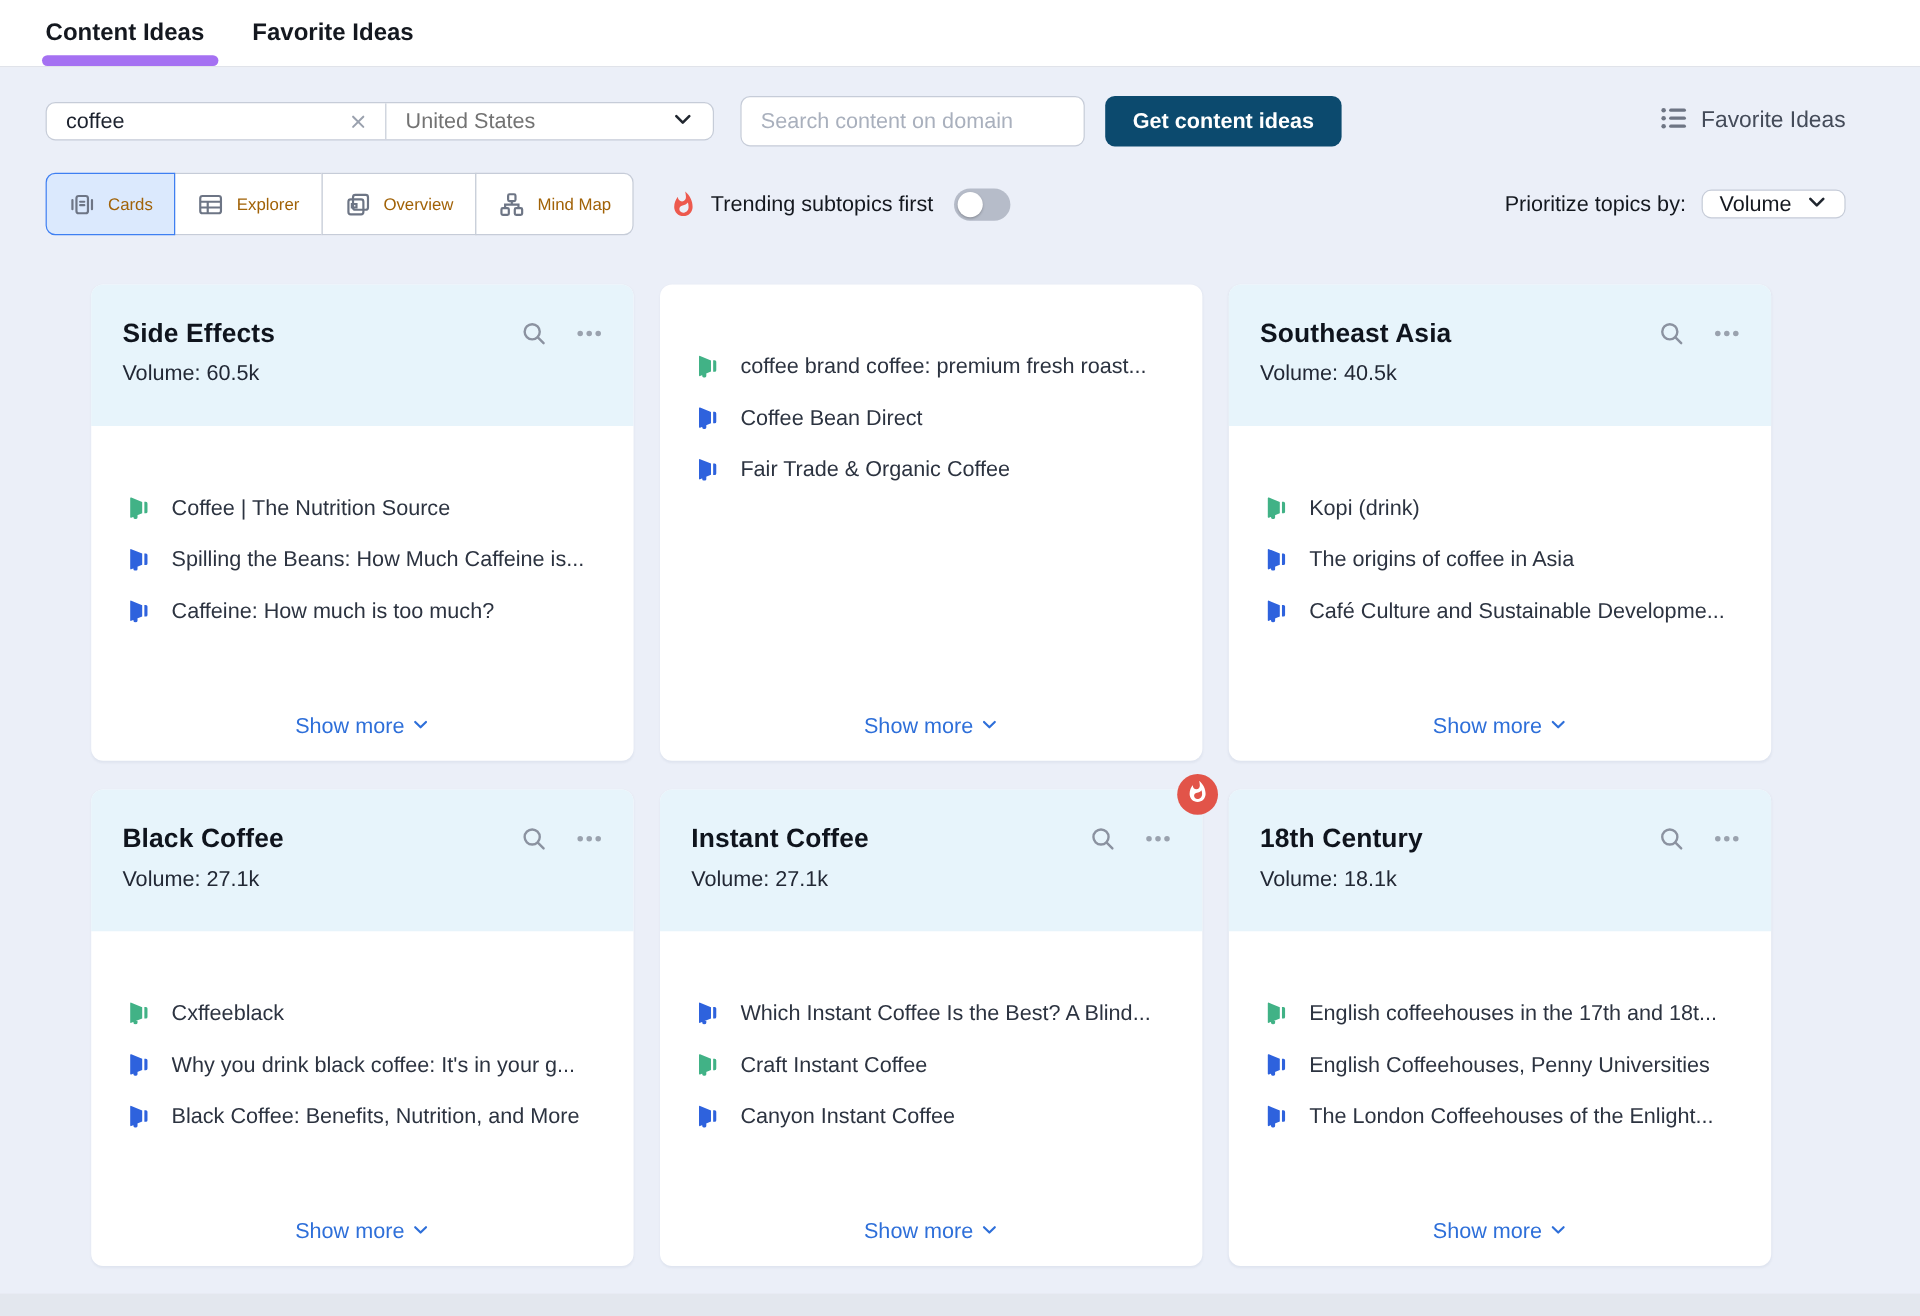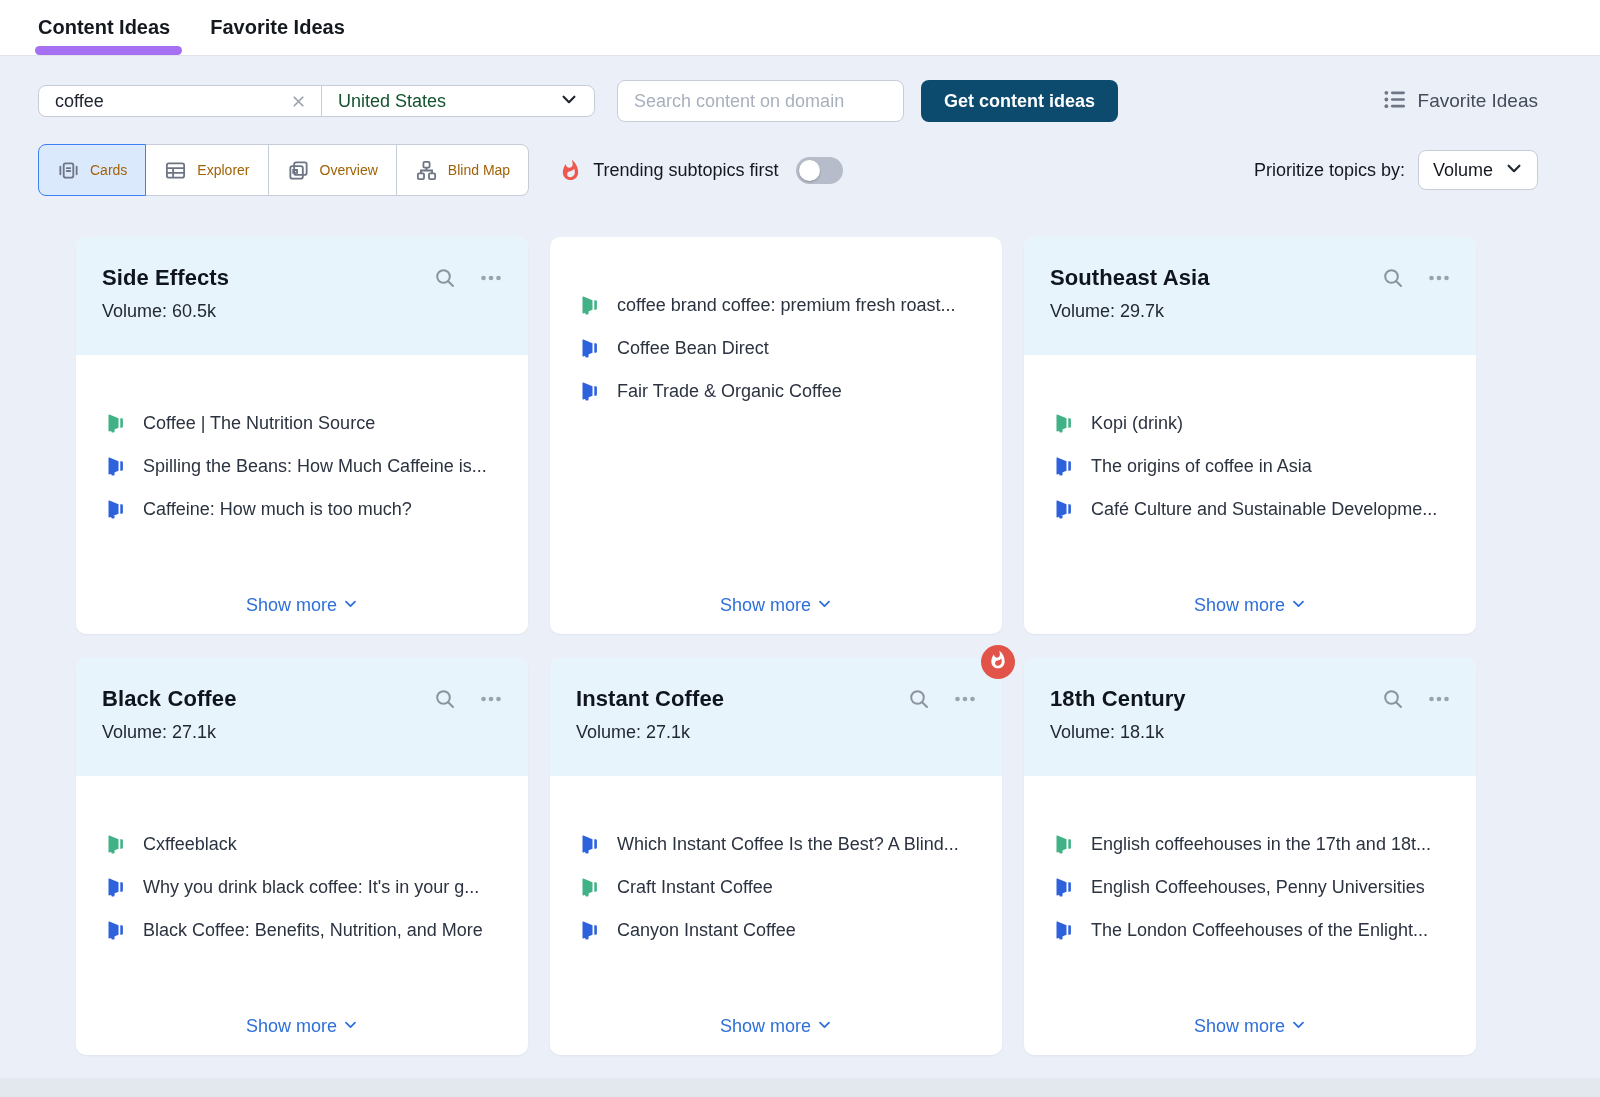--- a/index.html
+++ b/index.html
@@ -29,21 +29,21 @@
     background:#fff; border:1px solid #c6ccd8; border-radius:8px; overflow:hidden;
   }
   .query-left { flex:1; display:flex; align-items:center; padding:0 12px 0 16px; }
   .query-left input {
     border:none; outline:none; flex:1; font-size:18px; color:#1c222e;
     font-family:"Liberation Sans", sans-serif; background:transparent;
   }
   .clear-btn { width:22px; height:22px; display:flex; align-items:center; justify-content:center; cursor:pointer; }
   .query-right {
     width:285px; border-left:1px solid #c6ccd8; display:flex; align-items:center;
-    justify-content:space-between; padding:0 16px; font-size:18px; color:#14532d; cursor:pointer;
+    justify-content:space-between; padding:0 16px; font-size:18px; color:#737373; cursor:pointer;
   }
   .domain-input {
     margin-left:22px; width:287px; height:42px; background:#fff; border:1px solid #c6ccd8;
     border-radius:8px; padding:0 16px; font-size:18px; color:#1c222e;
     font-family:"Liberation Sans", sans-serif; outline:none;
   }
   .domain-input::placeholder { color:#a9b0bd; }
   .submit-btn {
     margin-left:17px; height:42px; padding:0 23px; background:#0c4a6e; color:#fff;
     border:none; border-radius:8px; font-size:18px; font-weight:700; cursor:pointer;
@@ -64,21 +64,21 @@
   .seg.active { background:#dbe9fd; border-color:#3e7ff2; z-index:1; border-radius:8px 0 0 8px; }
   .seg .sicon { color:#6d7585; display:flex; }
   .trending-group { margin-left:30px; display:flex; align-items:center; gap:11px; }
   .trending-group .flame { color:#ed594e; display:flex; }
   .trending-group .lbl { font-size:18px; color:#14181f; }
   .switch { width:47px; height:27px; border-radius:14px; background:#b6bcc9; position:relative; margin-left:6px; cursor:pointer; }
   .switch .knob { position:absolute; left:3px; top:3px; width:21px; height:21px; border-radius:50%; background:#fff; box-shadow:0 1px 2px rgba(0,0,0,.25); }
   .prioritize-group { margin-left:auto; display:flex; align-items:center; gap:13px; }
   .prioritize-group .lbl { font-size:18px; color:#14181f; }
   .prio-select {
-    height:40px; background:#fff; border:1px solid #c6ccd8; border-radius:8px;
+    height:24px; background:#fff; border:1px solid #c6ccd8; border-radius:8px;
     display:flex; align-items:center; gap:12px; padding:0 14px; font-size:18px; color:#14181f; cursor:pointer;
   }
   
   .grid {
     margin-top:46px; padding:0 62px 0 38px;
     display:grid; grid-template-columns:repeat(3,1fr); gap:24px 22px; position:relative;
   }
   .card {
     background:#fff; border-radius:10px; height:397px; position:relative;
     display:flex; flex-direction:column; box-shadow:0 1px 2px rgba(24,43,77,.05);
@@ -230,21 +230,21 @@
             </svg>
           </span>
         <span>Overview</span>
       </div>
       <div class="seg">
         <span class="sicon">
             <svg width="23" height="23" viewBox="0 0 24 24" stroke="currentColor">
               <use href="#ic-mindmap"></use>
             </svg>
           </span>
-        <span>Blind Map</span>
+        <span>Mind Map</span>
       </div>
     </div>
 
     <div class="trending-group">
       <span class="flame">
         <svg width="23" height="23" viewBox="0 0 24 24" fill="currentColor">
             <use href="#flame"></use>
           </svg>
       </span>
       <span class="lbl">Trending subtopics first</span>
@@ -370,21 +370,21 @@
                   <use href="#magnifier"></use>
                 </svg>
               </span>
             <span class="icon-btn">
                 <svg width="22" height="22" viewBox="0 0 22 22" fill="#9aa2ae">
                   <use href="#dots"></use>
                 </svg>
               </span>
           </div>
         </div>
-        <div class="card-volume">Volume: 29.7k</div>
+        <div class="card-volume">Volume: 40.5k</div>
       </header>
       <div class="card-body">
         <ul class="idea-list">
           <li class="idea">
             <span class="mp mp-green">
                 <svg width="20" height="20" viewBox="0 0 20 20" fill="currentColor">
                   <use href="#megaphone"></use>
                 </svg>
               </span>
             <span class="idea-text">Kopi (drink)</span>

